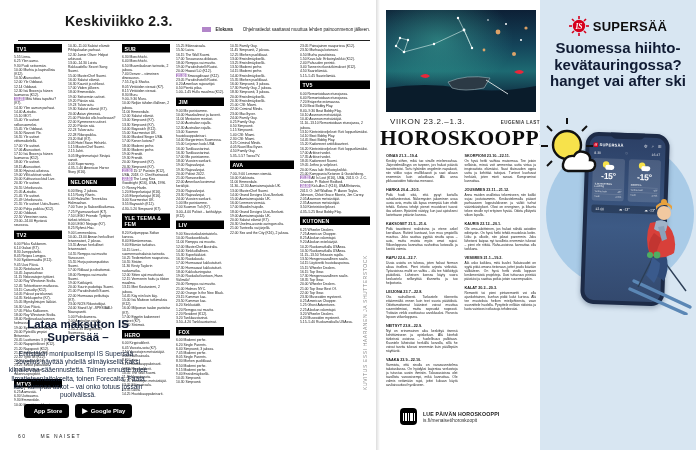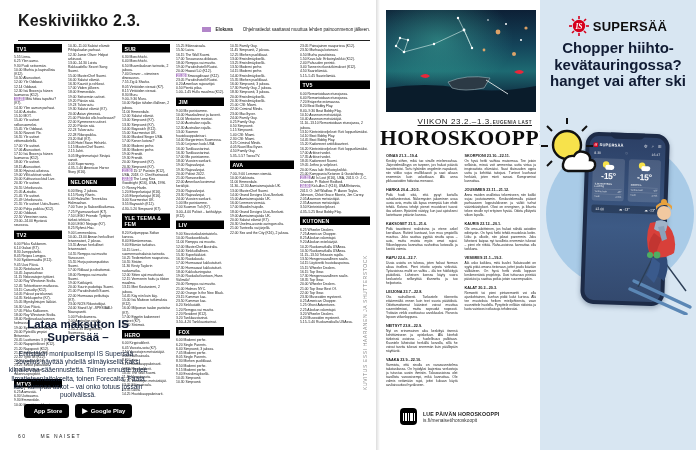--- a/index.html
+++ b/index.html
@@ -2,42 +2,42 @@
 <html><head>
 <meta charset="utf-8">
 <style>
   html,body{margin:0;padding:0;background:#e9e9e9;}
   #page{position:relative;width:696px;height:450px;background:#fff;overflow:hidden;
         font-family:"Liberation Sans",sans-serif;color:#1a1a1a;}
   
   #tv-page{position:absolute;left:0;top:0;width:378px;height:450px;background:#fff;}
   #tv-header{position:absolute;left:18px;top:12px;width:352px;height:28px;
              border-bottom:1px solid #222;}
-  #tv-title{font-size:16px;font-weight:bold;letter-spacing:.2px;}
+  #tv-title{font-size:14px;font-weight:bold;letter-spacing:.2px;margin-left:47px;}
   #tv-legend{position:absolute;right:0;top:15px;font-size:4.5px;display:flex;align-items:center;gap:4px;}
   .tag-swatch{display:inline-block;width:9px;height:4.5px;background:#b286c9;}
   #legend-tag-label{font-weight:bold;margin-right:6px;}
   #tv-cols-outer{position:absolute;left:14px;top:44px;width:362px;height:384px;overflow:hidden;}
   #tv-cols{width:724px;transform:scale(.5);transform-origin:0 0;display:flex;gap:12px;}
   .tv-col{flex:0 0 auto;}
   .ch-header{background:#000;color:#fff;font-weight:bold;font-size:10.5px;
              padding:3px 5px 2px 5px;margin:6px 0 5px 0;letter-spacing:.3px;}
   .ch-block:first-child .ch-header{margin-top:0;}
   .ch-item{font-size:6.8px;line-height:8.4px;}
   .movie-time{background:#b286c9;color:#fff;font-weight:bold;padding:0 2px;}
   
   #gutter{position:absolute;left:376px;top:0;width:4px;height:450px;
           background:linear-gradient(90deg,#ddd,#fff);}
   #photo-credit{position:absolute;left:362px;top:390px;font-size:5px;color:#8a8a8a;
                 transform:rotate(-90deg);transform-origin:0 0;white-space:nowrap;letter-spacing:.6px;}
   
   #horo-page{position:absolute;left:380px;top:0;width:160px;height:450px;background:#fff;}
   #horo-art{position:absolute;left:6px;top:10px;width:150px;height:102px;overflow:hidden;
             background:linear-gradient(180deg,#0d2036 0%,#14445a 35%,#1d6a72 60%,#123649 80%,#0c2334 100%);}
-  #horo-kicker-row{position:absolute;left:2px;top:117px;width:150px;display:flex;align-items:baseline;justify-content:flex-end;text-decoration:underline;}
+  #horo-kicker-row{position:absolute;left:10px;top:117px;width:150px;display:flex;align-items:baseline;justify-content:space-between;}
   #horo-kicker{font-size:8px;letter-spacing:.6px;color:#222;}
   #horo-byline{font-size:4.5px;font-weight:bold;letter-spacing:.5px;color:#333;}
   #horo-title{position:absolute;left:0px;top:126px;width:160px;text-align:center;
               font-family:"Liberation Serif",serif;font-weight:bold;font-size:21.5px;
               letter-spacing:.5px;color:#0d0d0d;}
   #signs-outer{position:absolute;left:6px;top:153px;width:150px;height:248px;overflow:hidden;}
   #signs{width:300px;height:496px;transform:scale(.5);transform-origin:0 0;
          column-count:2;column-gap:14px;column-fill:auto;}
   .sign{break-inside:avoid;margin-bottom:9px;}
   .sign-name{font-size:7.6px;font-weight:bold;margin-bottom:2px;}
@@ -653,21 +653,21 @@
             <line x1="15" y1="15" x2="17" y2="17"></line>
           <line x1="3" y1="17" x2="5" y2="15"></line>
             <line x1="15" y1="5" x2="17" y2="3"></line>
         </g>
         <circle cx="10" cy="10" r="6.2" fill="#d6001c"></circle>
         <text x="10" y="13" text-anchor="middle" font-size="7.5" font-style="italic" font-weight="bold" font-family="Liberation Serif, serif" fill="#ffffff">IS</text>
       </svg>
       <span id="ad-brand-name">SUPERSÄÄ</span>
     </div>
     <div id="ad-headline">
-        <div>Chopper hiihto-</div>
+        <div>Suomessa hiihto-</div>
         <div>kevätauringossa?</div>
         <div>hanget vai after ski</div>
       </div>
   </div>
 
   <div id="ad-circle"></div>
 
   <div id="phone">
     <div id="phone-screen">
       <div id="screen-inner">

